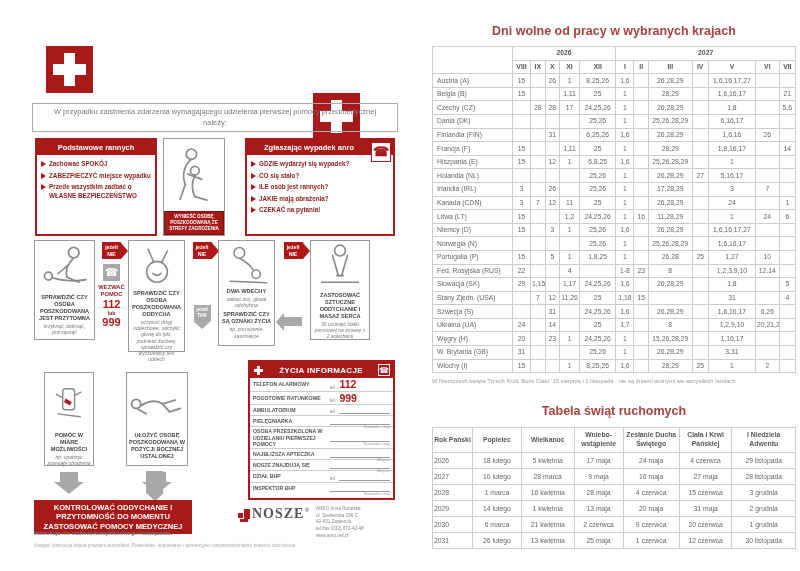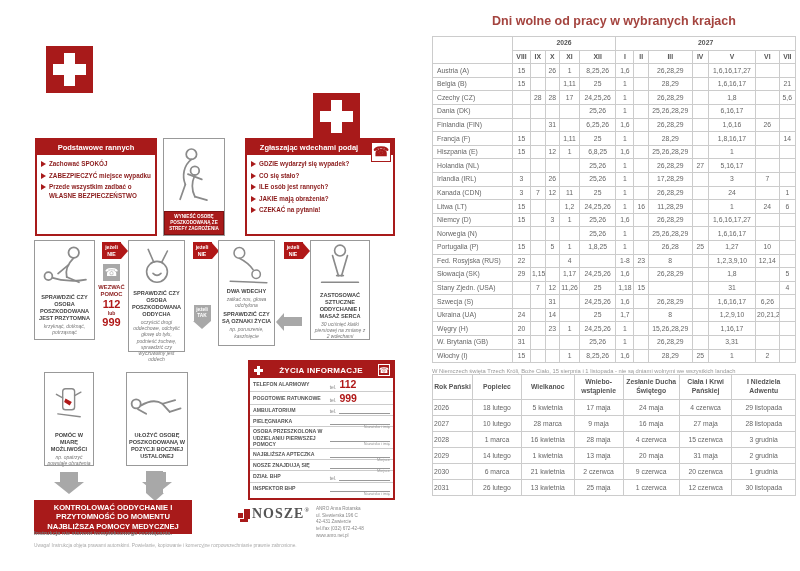--- a/index.html
+++ b/index.html
@@ -81,21 +81,21 @@
   .brand-logo{display:flex;align-items:flex-start;gap:2px;}
   .pix{width:12px;height:12px;margin-top:3px;position:relative;}
   .pix i{position:absolute;background:#a81a1a;}
   .brand-name{font-family:"Liberation Serif",serif;font-weight:bold;font-size:14px;color:#555;letter-spacing:1px;}
   .brand-reg{font-size:6px;vertical-align:super;}
   .addr{font-size:4.6px;color:#888;line-height:1.45;}
 
   
   .tables{position:absolute;left:432px;top:0;width:364px;}
   .tbl-title{color:#a4443f;font-size:12.5px;font-weight:bold;text-align:center;margin:0;}
-  .t1-title{margin-top:14px;margin-bottom:8px;}
+  .t1-title{margin-top:24px;margin-bottom:8px;}
   .t2-title{margin-top:20px;margin-bottom:9px;}
   table{width:100%;border-collapse:collapse;table-layout:fixed;}
   th,td{border:1px solid #ccc;font-size:6.8px;color:#666;text-align:center;
     padding:2.4px 1px;line-height:1.15;overflow:hidden;}
   th{color:#555;font-weight:bold;}
   td.rowhead{text-align:left;padding-left:4px;}
   .movable td{padding:3.6px 1px;}
   .movable th{padding:3px 1px;line-height:1.3;}
   .footnote{font-size:5.8px;color:#999;margin-top:5px;}
 </style>
@@ -106,20 +106,21 @@
 
   <div class="abs cross" style="left:16px;top:12px" data-interactable="false">
       <span class="v"></span>
       <span class="h"></span>
     </div>
   <div class="abs cross" style="left:283px;top:12px" data-interactable="false">
       <span class="v"></span>
       <span class="h"></span>
     </div>
 
+  <div class="intro-box" data-interactable="false">W przypadku zaistnienia zdarzenia wymagającego udzielenia pierwszej pomocy przedmedycznej należy:</div>
 
   <div class="abs rbox" style="left:5px;top:104px;width:122px;height:98px" data-interactable="false">
     <div class="rbox-head" data-interactable="false">Podstawowe rannych</div>
     <div data-interactable="false" style="padding-top:2px">
         <div class="bullet" data-interactable="false">
           <span class="tri" data-interactable="false"></span>
           <span data-interactable="false">Zachować SPOKÓJ</span>
         </div>
         <div class="bullet" data-interactable="false">
           <span class="tri" data-interactable="false"></span>
@@ -141,21 +142,21 @@
           <path d="M31 35 C27 44 27 52 31 60"></path>
         <path d="M23 34 L39 40"></path>
           <path d="M20 46 L14 63 M31 60 L45 64"></path>
       </svg>
     </div>
     <div class="evac-cap" data-interactable="false">WYNIEŚĆ OSOBĘ POSZKODOWANĄ ZE STREFY ZAGROŻENIA</div>
   </div>
 
   <div class="abs rbox" style="left:215px;top:104px;width:150px;height:98px" data-interactable="false">
     <div class="rbox-head" style="position:relative;padding-right:24px" data-interactable="false">
-      <span data-interactable="false">Zgłaszając wdechami podaj</span>
+      <span data-interactable="false">Zgłaszając wypadek anro</span>
       <span style="position:absolute;right:2px;top:2px;width:20px;height:20px;background:#fff;border:1px solid #a81a1a;color:#a81a1a;font-size:13px;display:flex;align-items:center;justify-content:center" data-interactable="false">☎</span>
     </div>
     <div data-interactable="false" style="padding-top:2px">
         <div class="bullet" data-interactable="false">
           <span class="tri" data-interactable="false"></span>
           <span data-interactable="false">GDZIE wydarzył się wypadek?</span>
         </div>
         <div class="bullet" data-interactable="false">
           <span class="tri" data-interactable="false"></span>
           <span data-interactable="false">CO się stało?</span>
@@ -279,21 +280,21 @@
       </svg>
     </div>
     <div class="cap" data-interactable="false">UŁOŻYĆ OSOBĘ POSZKODOWANĄ W POZYCJI BOCZNEJ USTALONEJ</div>
   </div>
 
   <div class="abs" style="left:30px;top:438px;width:18px;height:10px;background:#a8a8a8" data-interactable="false"></div>
   <div class="abs" style="left:24px;top:448px;width:0;height:0;border:15px solid transparent;border-top:12px solid #a8a8a8" data-interactable="false"></div>
   <div class="abs" style="left:118px;top:438px;width:18px;height:10px;background:#a8a8a8" data-interactable="false"></div>
   <div class="abs" style="left:112px;top:448px;width:0;height:0;border:15px solid transparent;border-top:12px solid #a8a8a8" data-interactable="false"></div>
 
-  <div class="abs banner" style="left:4px;top:466px;width:158px" data-interactable="false">KONTROLOWAĆ ODDYCHANIE I PRZYTOMNOŚĆ DO MOMENTU NAJBLIŻSZA POMOCY MEDYCZNEJ</div>
+  <div class="abs banner" style="left:4px;top:466px;width:158px" data-interactable="false">KONTROLOWAĆ ODDYCHANIE I PRZYTOMNOŚĆ DO MOMENTU ZASTOSOWAĆ POMOCY MEDYCZNEJ</div>
   <div class="abs note1" style="left:4px;top:496px" data-interactable="false">Instrukcja nie stanowi kompleksowego rozwiązania.</div>
   <div class="abs note2" style="left:4px;top:509px;width:350px" data-interactable="false">Uwaga! Instrukcja objęta prawami autorskimi. Powielanie, kopiowanie i komercyjne rozpowszechnianie prawnie zabronione.</div>
 
   <div class="abs info-box" style="left:218px;top:326px;width:147px;height:140px" data-interactable="false">
     <div class="info-head" data-interactable="false">
       <span class="mini-cross" data-interactable="false">
           <span class="v"></span>
           <span class="h"></span>
         </span>
       <span class="info-title" data-interactable="false">ŻYCIA INFORMACJE</span>
@@ -768,20 +769,21 @@
           <td data-interactable="false">25</td>
           <td data-interactable="false">1</td>
           <td data-interactable="false">2</td>
           <td data-interactable="false"></td>
         </tr>
       </tbody>
   </table>
 
   <div class="footnote" data-interactable="false">W Niemczech święta Trzech Króli, Boże Ciało, 15 sierpnia i 1 listopada - nie są dniami wolnymi we wszystkich landach</div>
 
+  <h2 class="tbl-title t2-title" data-interactable="false">Tabela świąt ruchomych</h2>
 
   <table class="movable" data-interactable="false">
     <colgroup>
       <col style="width:11%">
         <col style="width:13.5%">
         <col style="width:14.5%">
         <col style="width:13.5%">
       <col style="width:15.5%">
         <col style="width:14.5%">
         <col style="width:17.5%">

